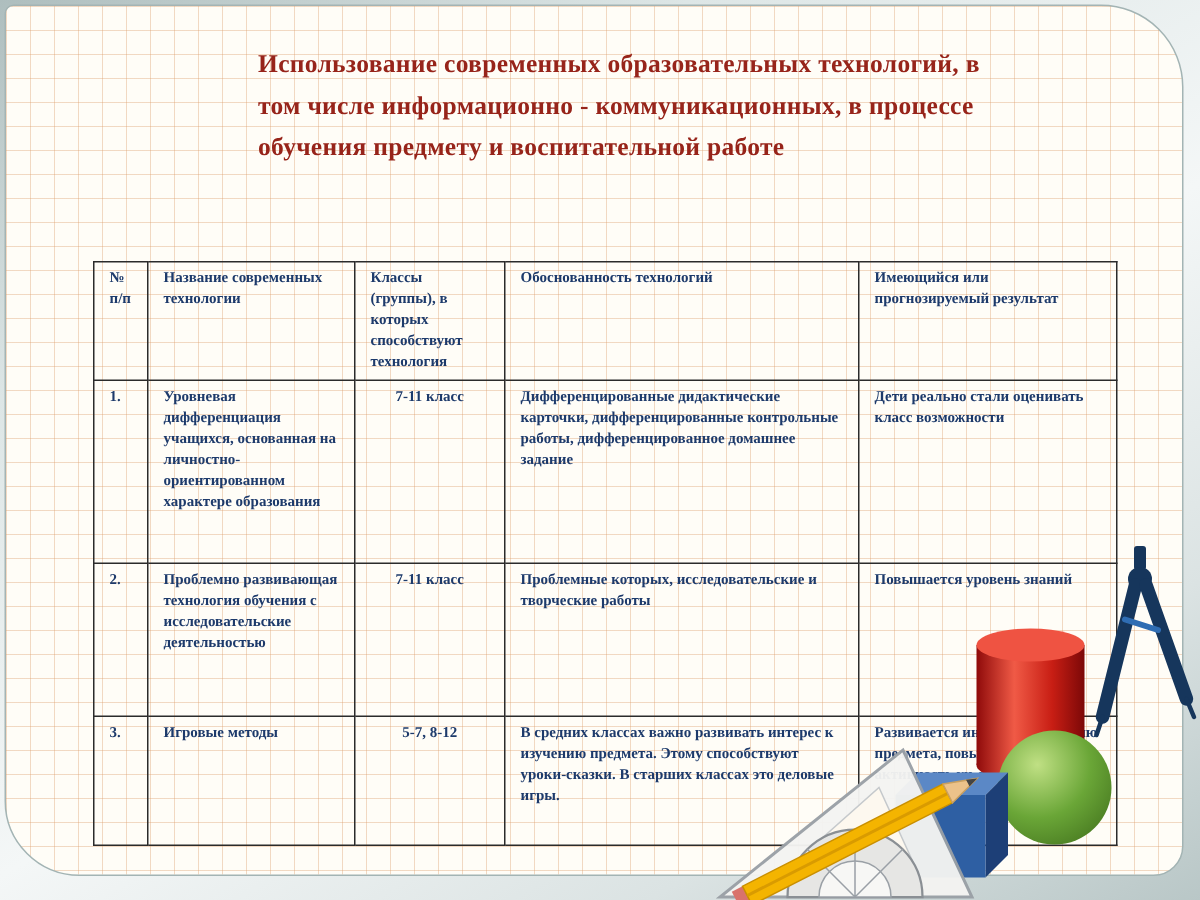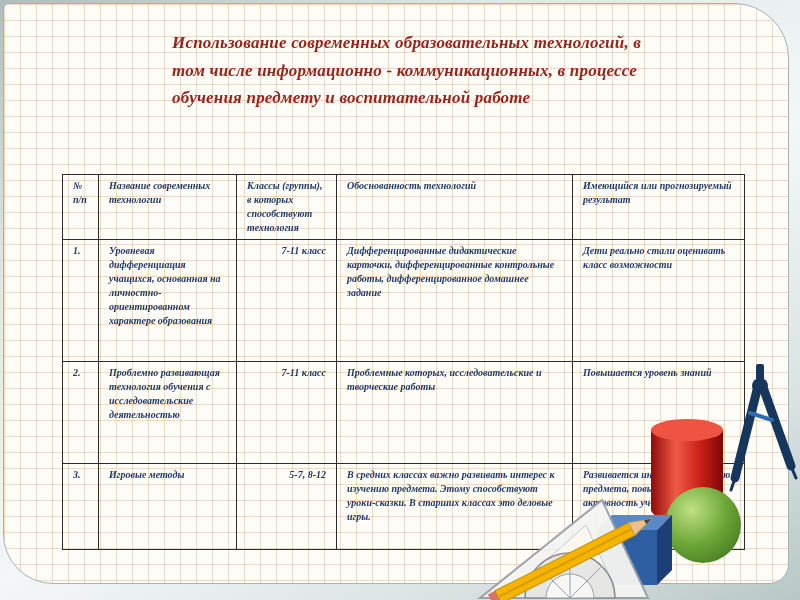--- a/index.html
+++ b/index.html
@@ -11,41 +11,40 @@
   }
   .slide{
     position:absolute;left:3px;top:3px;right:11px;bottom:16px;
     background-color:#fffdf7;
     background-image:
       repeating-linear-gradient(to right, rgba(220,158,108,.38) 0 1px, transparent 1px 16px),
       repeating-linear-gradient(to bottom, rgba(220,158,108,.38) 0 1px, transparent 1px 16px);
     border:1px solid #a3b4b4;
     border-radius:6px 55px 20px 50px;
     overflow:hidden;
-    font-style:italic;
   }
   .title{
     position:absolute;left:168px;top:25px;width:505px;
     font-size:17px;font-weight:bold;color:#97241a;line-height:1.62;
     letter-spacing:.2px;
   }
   table.tbl{
     position:absolute;left:58px;top:170px;width:682px;
     border-collapse:collapse;table-layout:fixed;
   }
   .tbl th,.tbl td{
     border:1px solid #2b2b2b;vertical-align:top;padding:4px 10px;
     color:#1d3a6b;font-size:10px;font-weight:bold;line-height:1.4;
     font-family:"Liberation Serif",serif;overflow:hidden;
   }
   .tbl th{text-align:left;}
   .c-num{width:36px;} .c-tech{width:138px;} .c-cls{width:100px;}
   .c-just{width:236px;} .c-res{width:172px;}
   .r-head{height:62px;} .r-1{height:122px;} .r-2{height:102px;} .r-3{height:86px;}
-  .cls-cell{text-align:right;padding-right:8px;}
+  .cls-cell{text-align:center;padding-right:8px;}
 
   .decor{position:absolute;left:450px;top:358px;width:350px;height:242px;pointer-events:none;}
 </style>
 </head>
 <body>
 
 <div class="stage">
   <div class="slide">
 
     <div class="title">Использование современных образовательных технологий, в том числе информационно - коммуникационных, в процессе обучения предмету и воспитательной работе</div>

